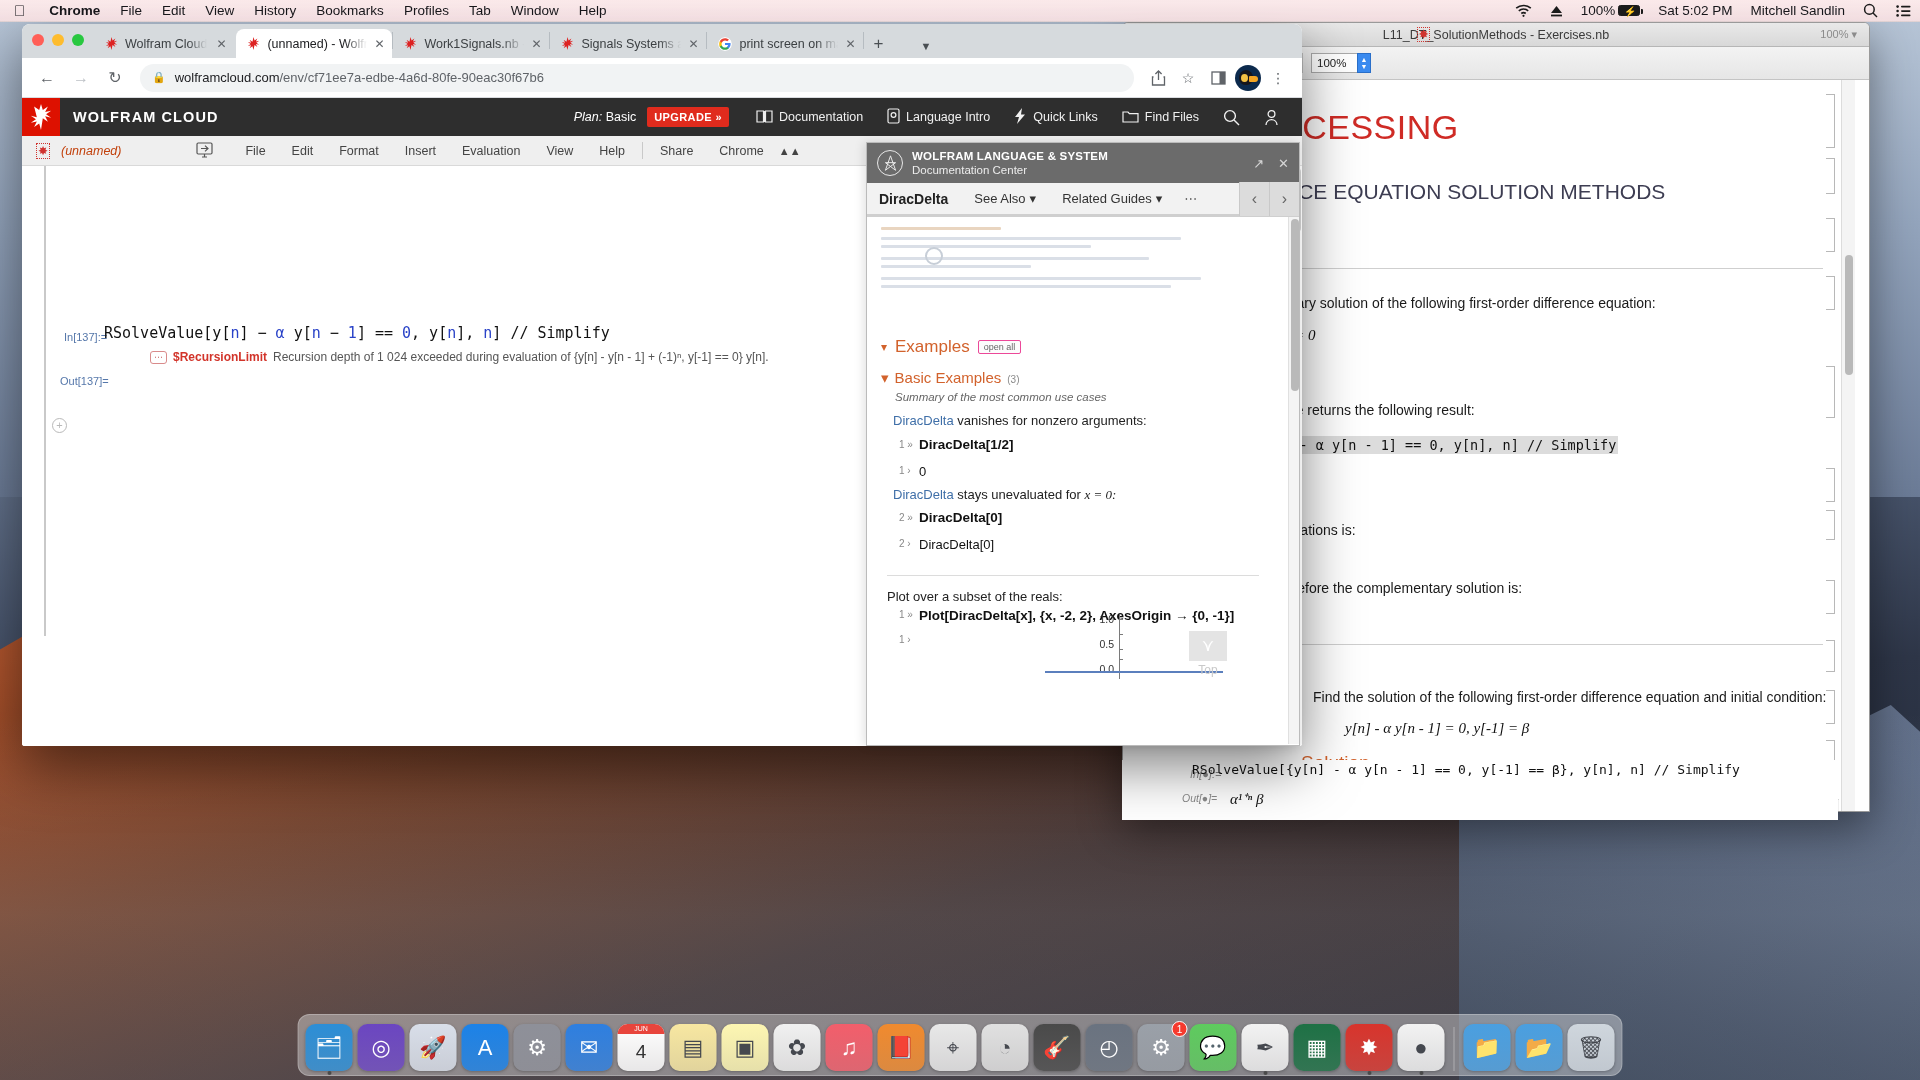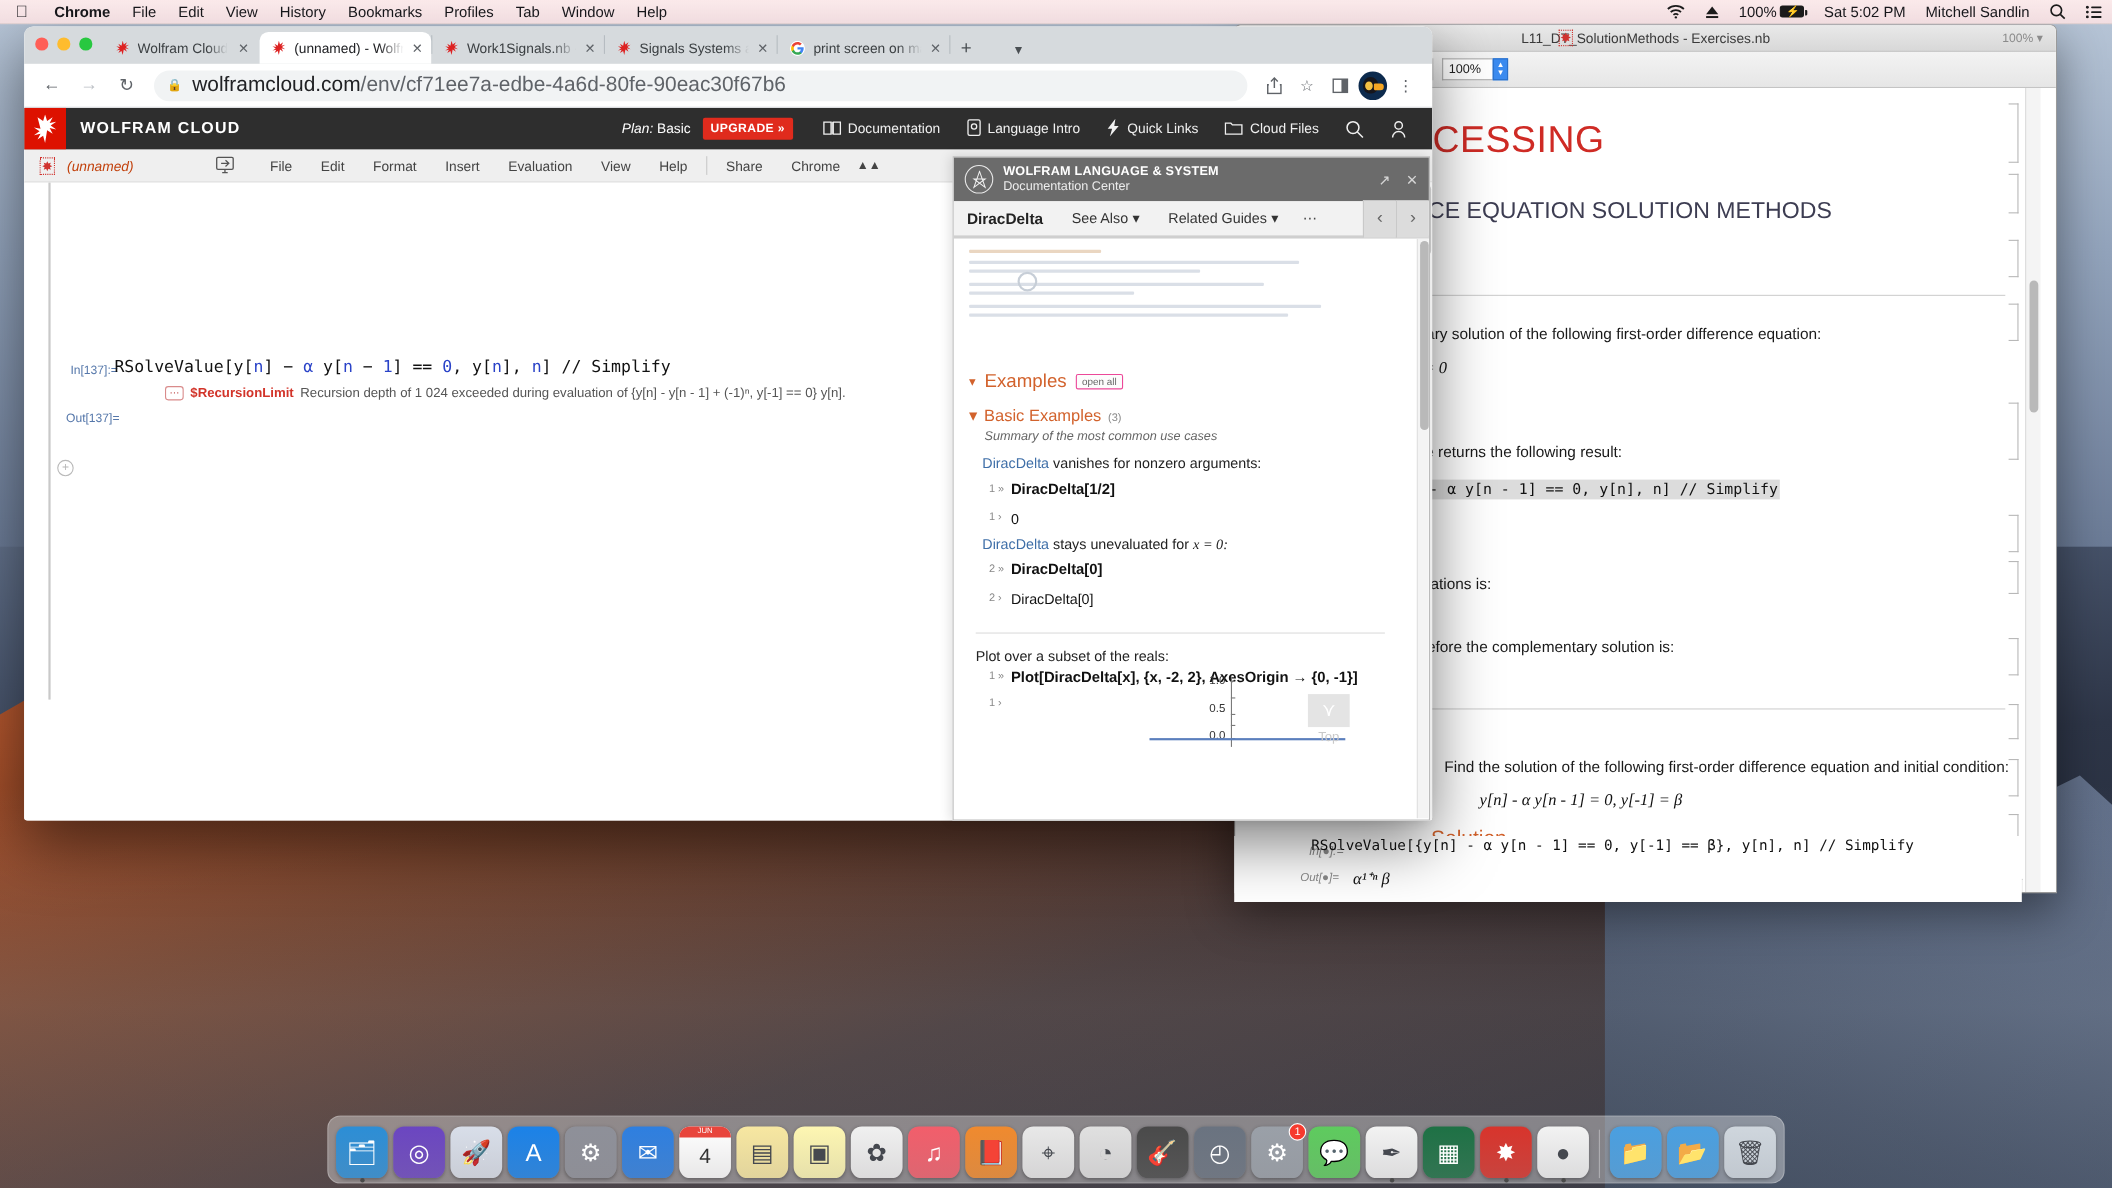--- a/index.html
+++ b/index.html
@@ -142,21 +142,21 @@
   #tablist { margin-left:28px; margin-bottom:6px; color:#4a4f53; font-size:11px;}
 
   #omnirow { height:40px; background:#fff; display:flex; align-items:center; padding:0 10px; gap:4px;
              border-bottom:1px solid #dadce0;}
   .navbtn { width:30px; height:30px; border-radius:50%; display:flex; align-items:center; justify-content:center;
             color:#5f6368; font-size:16px;}
   .navbtn.dim { color:#bdc1c6; }
   #omnibox { flex:1; height:28px; background:#f1f3f4; border-radius:14px; display:flex; align-items:center;
              padding:0 12px; gap:9px; margin:0 6px; }
   #omnibox .lock { font-size:11px; color:#5f6368;}
-  #omnibox .url { font-size:19px; color:#202124;}
+  #omnibox .url { font-size:13px; color:#202124;}
   #omnibox .url .dim { color:#5f6368; }
   .omniright { display:flex; align-items:center; gap:2px; }
   .ico-btn { width:28px; height:28px; display:flex; align-items:center; justify-content:center; color:#5f6368; font-size:14px;}
   .avatar-btn { width:26px; height:26px; border-radius:50%; overflow:hidden; background:#0c2a4d; position:relative;}
   .avatar-btn .beak { position:absolute; left:14px; top:11px; width:9px; height:6px; background:#f5a623; border-radius:1px 3px 3px 1px;}
   .avatar-btn .head { position:absolute; left:4px; top:5px; width:14px; height:15px; background:#16161c; border-radius:50% 50% 45% 45%;}
   .avatar-btn .cheek{ position:absolute; left:6px; top:9px; width:7px; height:8px; background:#f3c144; border-radius:50%;}
 
   
   #wcpage { height:648px; background:#fff; position:relative; overflow:hidden;}
@@ -476,21 +476,21 @@
         <div class="navitem">
           <span><svg width="13" height="16" viewBox="0 0 13 16">
                 <path d="M8 0L1 9h4l-2 7 8-9.5H7z" fill="#f0f0f0"></path>
               </svg></span>
           <span>Quick Links</span>
         </div>
         <div class="navitem">
           <span><svg width="17" height="14" viewBox="0 0 17 14">
                 <path d="M1 3h5l1.4 1.6H16V13H1z" fill="none" stroke="#f0f0f0" stroke-width="1.2"></path>
               </svg></span>
-          <span>Cloud Files</span>
+          <span>Find Files</span>
         </div>
         <div class="navitem">
           <svg width="17" height="17" viewBox="0 0 17 17">
               <circle cx="7" cy="7" r="5.4" fill="none" stroke="#f0f0f0" stroke-width="1.4"></circle>
               <line x1="11" y1="11" x2="16" y2="16" stroke="#f0f0f0" stroke-width="1.4"></line>
             </svg>
         </div>
         <div class="navitem">
           <svg width="15" height="17" viewBox="0 0 15 17">
               <circle cx="7.5" cy="5" r="3.4" fill="none" stroke="#f0f0f0" stroke-width="1.3"></circle>

